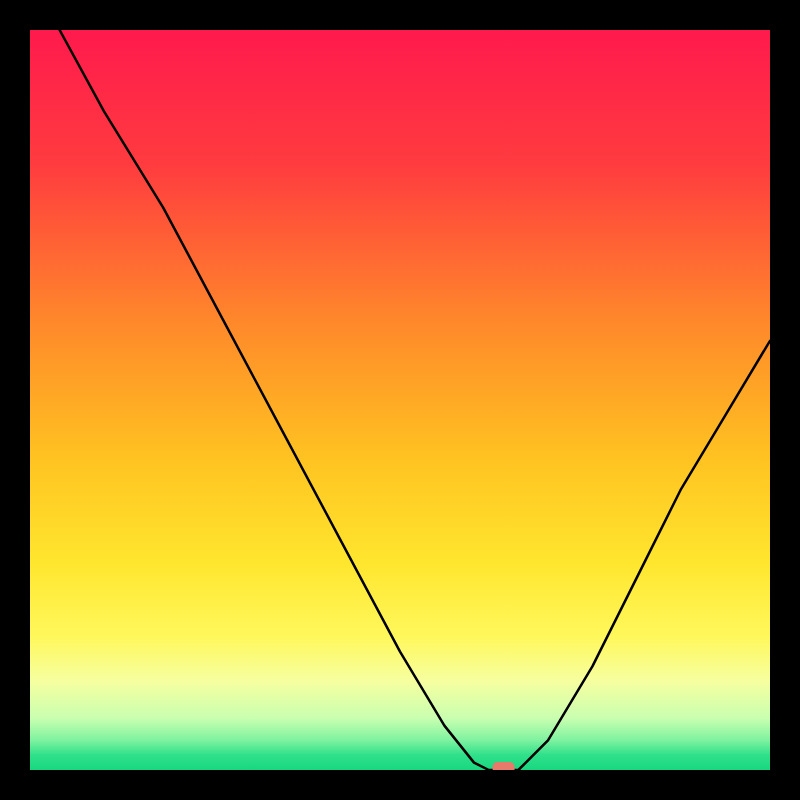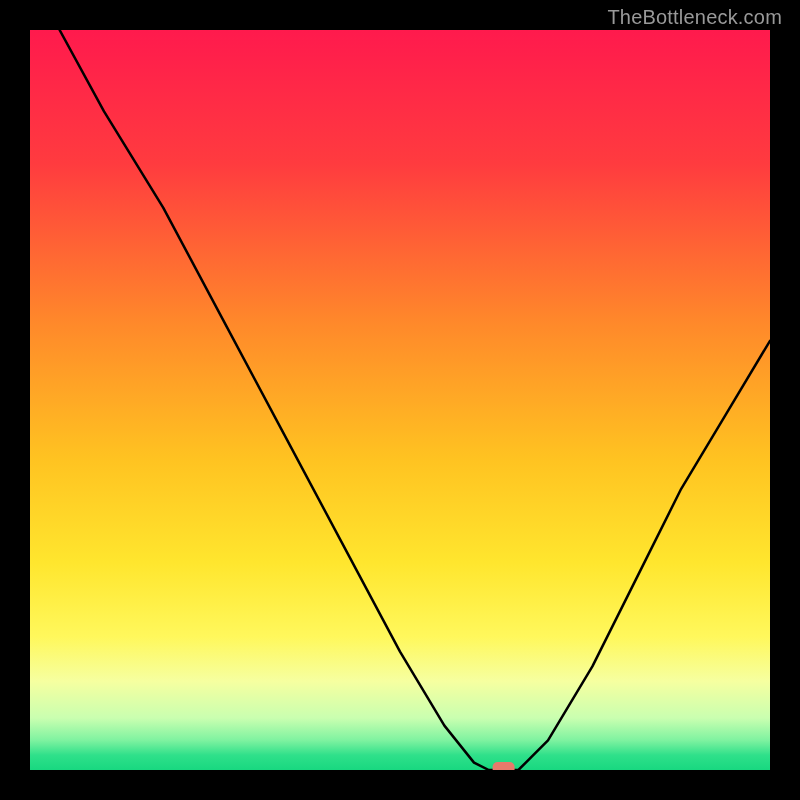--- a/index.html
+++ b/index.html
@@ -47,21 +47,20 @@
   }
   .marker {
     fill: #e77a6b;
     stroke: none;
   }
 </style>
 </head>
 <body>
 
 <div class="wrapper">
-  <div class="attribution">TheBottleneck.com</div>
 
   <div class="plot-area">
     <svg viewBox="0 0 740 740" preserveAspectRatio="none">
       <defs>
         <linearGradient id="bg-grad" x1="0" y1="0" x2="0" y2="1">
             <stop offset="0%" stop-color="#ff1a4d"></stop>
             <stop offset="18%" stop-color="#ff3b3f"></stop>
             <stop offset="40%" stop-color="#ff8a2a"></stop>
             <stop offset="58%" stop-color="#ffc321"></stop>
             <stop offset="72%" stop-color="#ffe62e"></stop>

